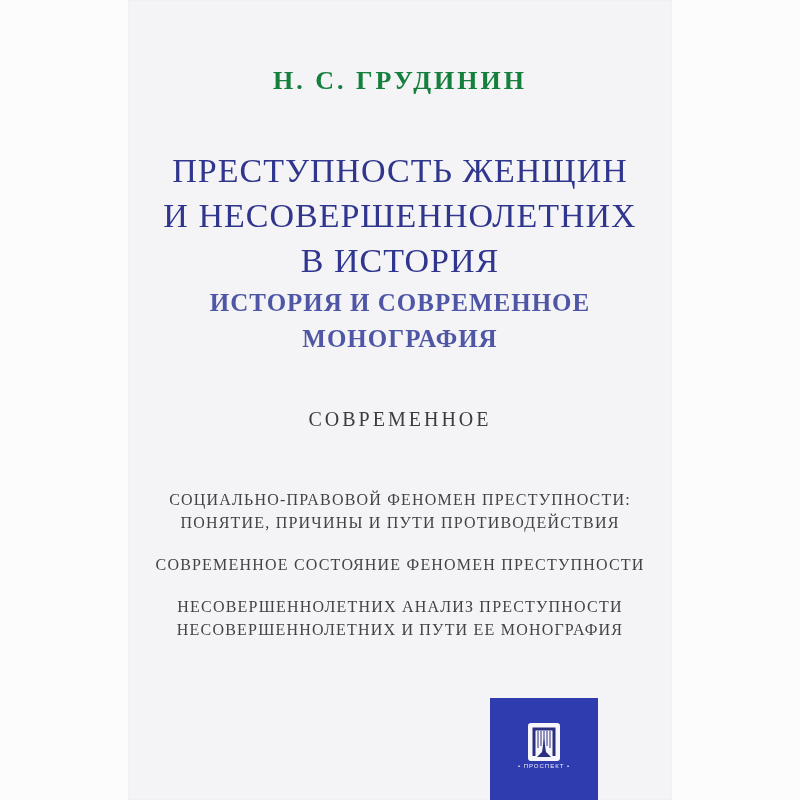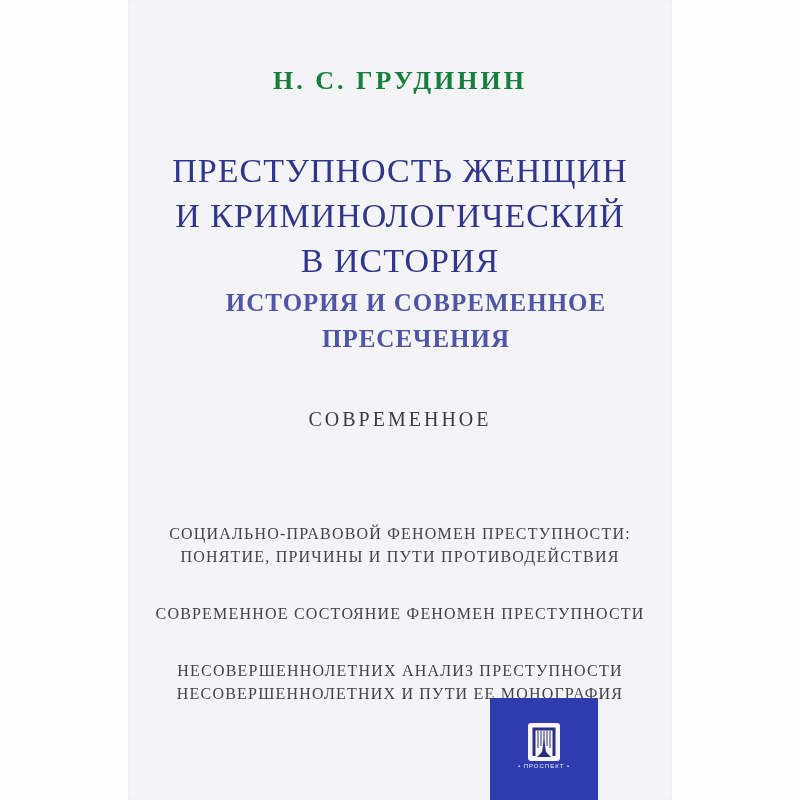--- a/index.html
+++ b/index.html
@@ -42,21 +42,21 @@
     width: 100%;
     text-align: center;
     color: #30368e;
     font-size: 34px;
     font-weight: normal;
     line-height: 45px;
     letter-spacing: 1px;
   }
   .subtitle-block {
     position: absolute;
-    left: 16px;
+    left: 0;
     top: 285px;
     width: 100%;
     text-align: center;
     color: #4f56a6;
     font-size: 25px;
     font-weight: bold;
     line-height: 36px;
     letter-spacing: 1px;
   }
   .edition {
@@ -75,21 +75,20 @@
     top: 488px;
     width: 100%;
     text-align: center;
     color: #434347;
     font-size: 16px;
     line-height: 23px;
     letter-spacing: 1.2px;
   }
   .topic {
     margin-bottom: 19px;
-    margin-top: 34px;
   }
   .publisher-square {
     position: absolute;
     left: 362px;
     top: 698px;
     width: 108px;
     height: 102px;
     background: #2f3caf;
   }
   .logo-box {
@@ -120,27 +119,27 @@
 </head>
 <body>
 
 <div class="stage">
   <div class="cover">
 
     <div class="author">Н. С. ГРУДИНИН</div>
 
     <div class="title-block">
       <div>ПРЕСТУПНОСТЬ ЖЕНЩИН</div>
-      <div>И КРИМИНОЛОГИЧЕСКИЙ</div>
+      <div>И НЕСОВЕРШЕННОЛЕТНИХ</div>
       <div>В ИСТОРИЯ</div>
     </div>
 
     <div class="subtitle-block">
       <div>ИСТОРИЯ И СОВРЕМЕННОЕ</div>
-      <div>ПРЕСЕЧЕНИЯ</div>
+      <div>МОНОГРАФИЯ</div>
     </div>
 
     <div class="edition">СОВРЕМЕННОЕ</div>
 
     <div class="topics">
       <div class="topic">
         <div>СОЦИАЛЬНО-ПРАВОВОЙ ФЕНОМЕН ПРЕСТУПНОСТИ:</div>
         <div>ПОНЯТИЕ, ПРИЧИНЫ И ПУТИ ПРОТИВОДЕЙСТВИЯ</div>
       </div>
       <div class="topic">

